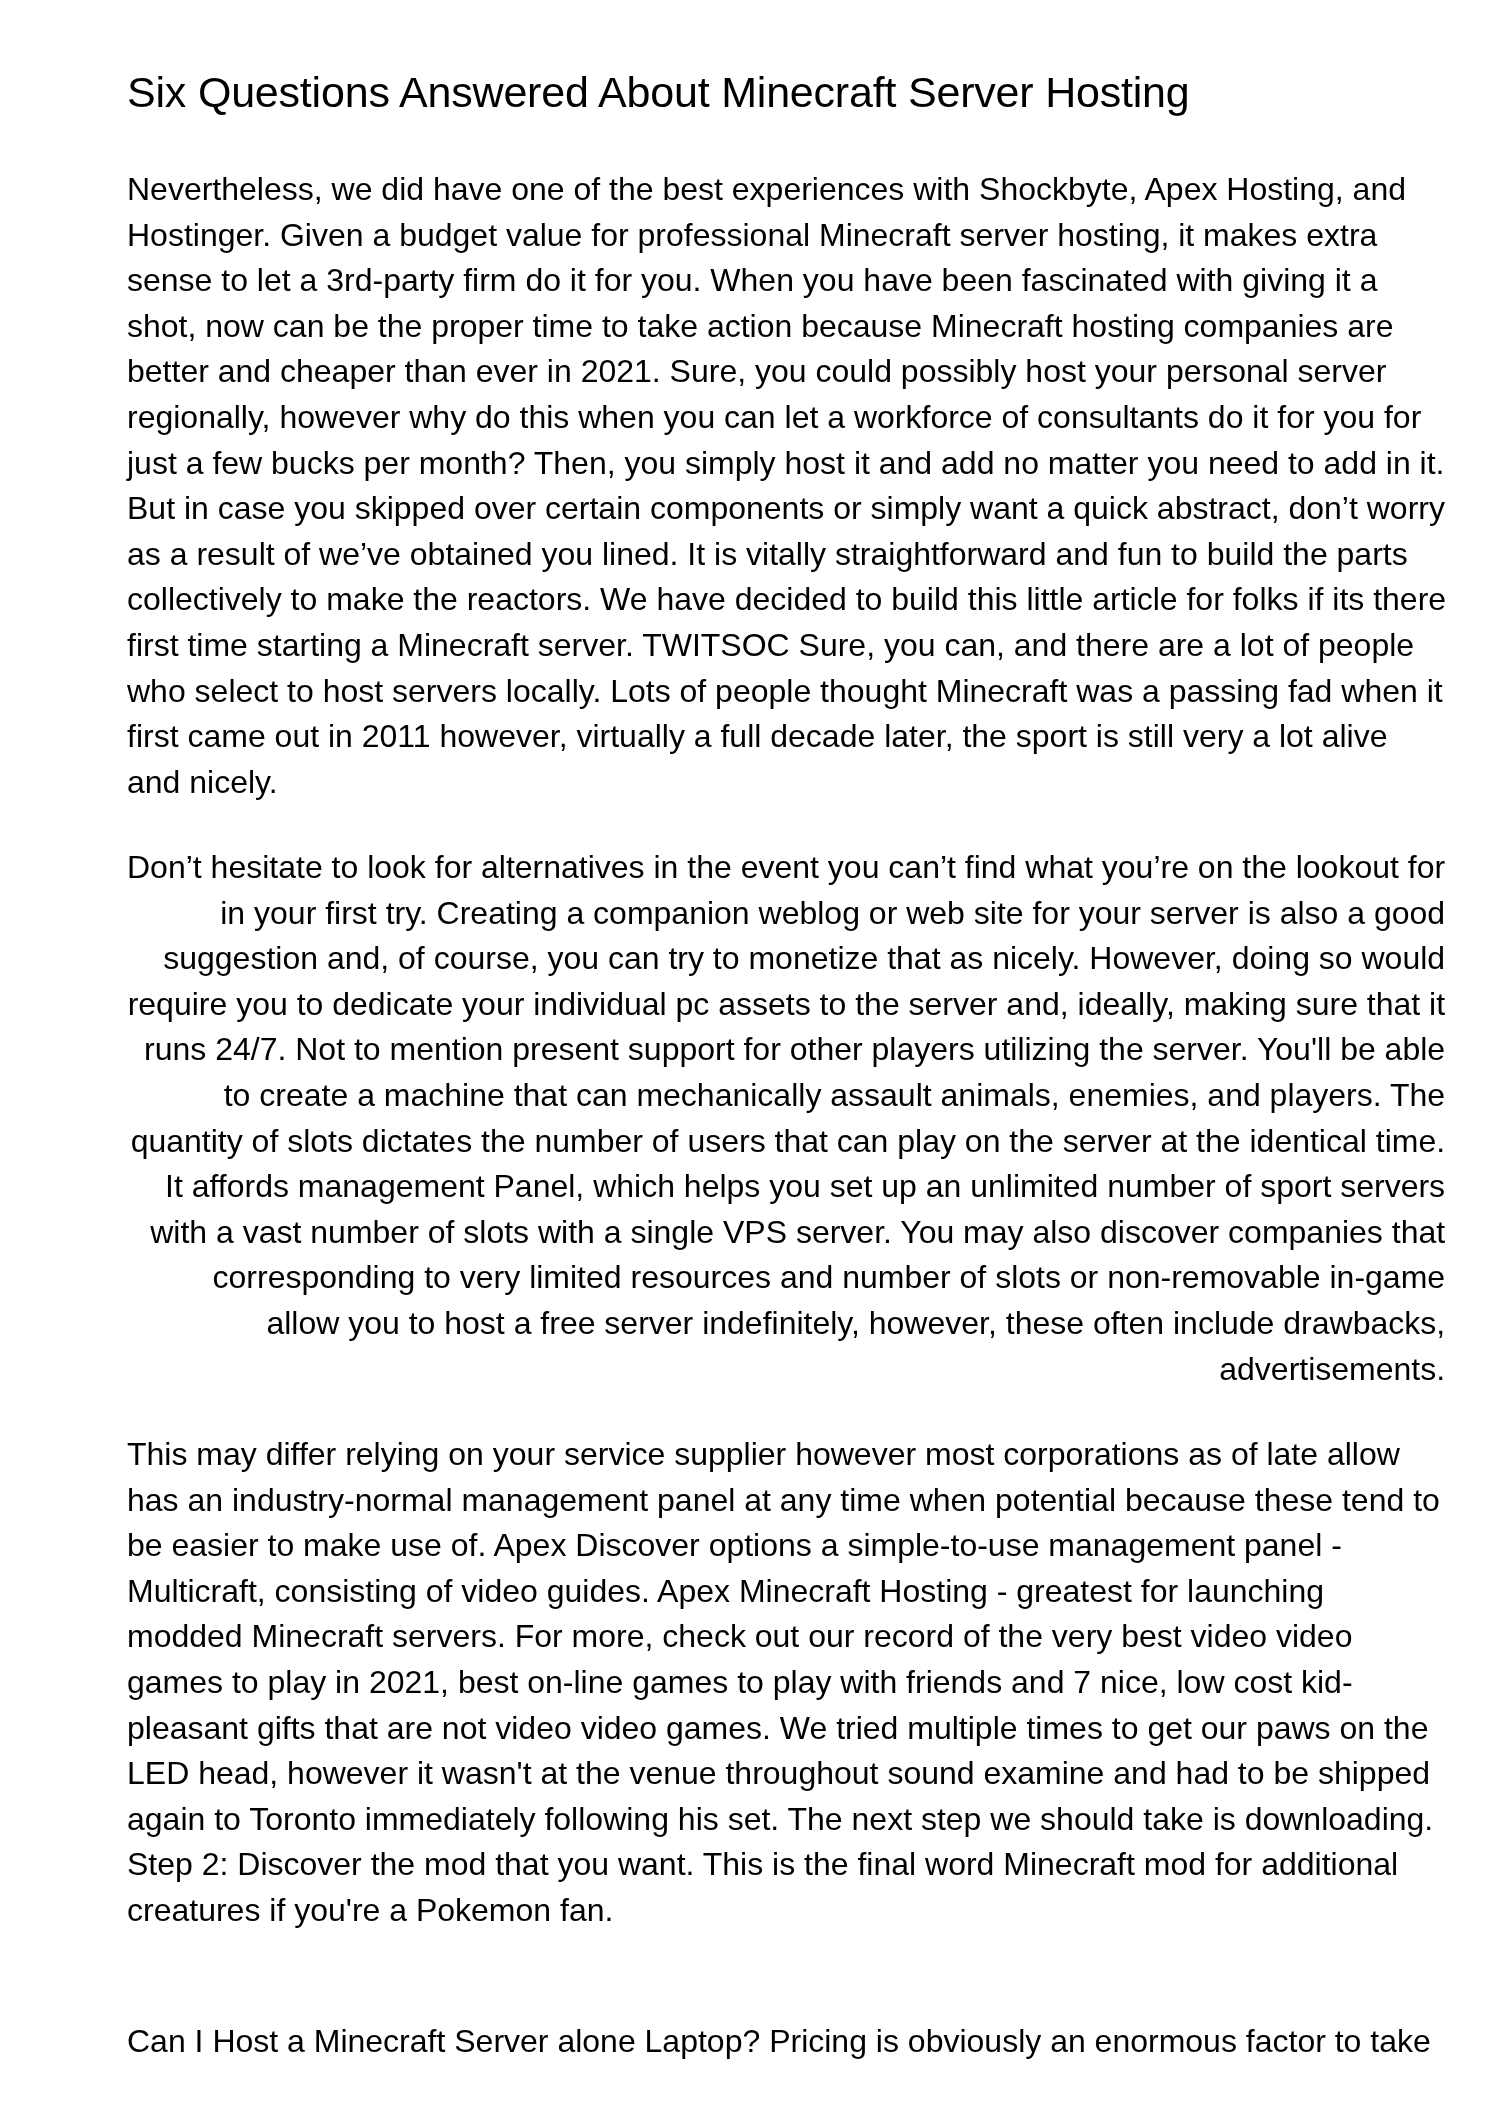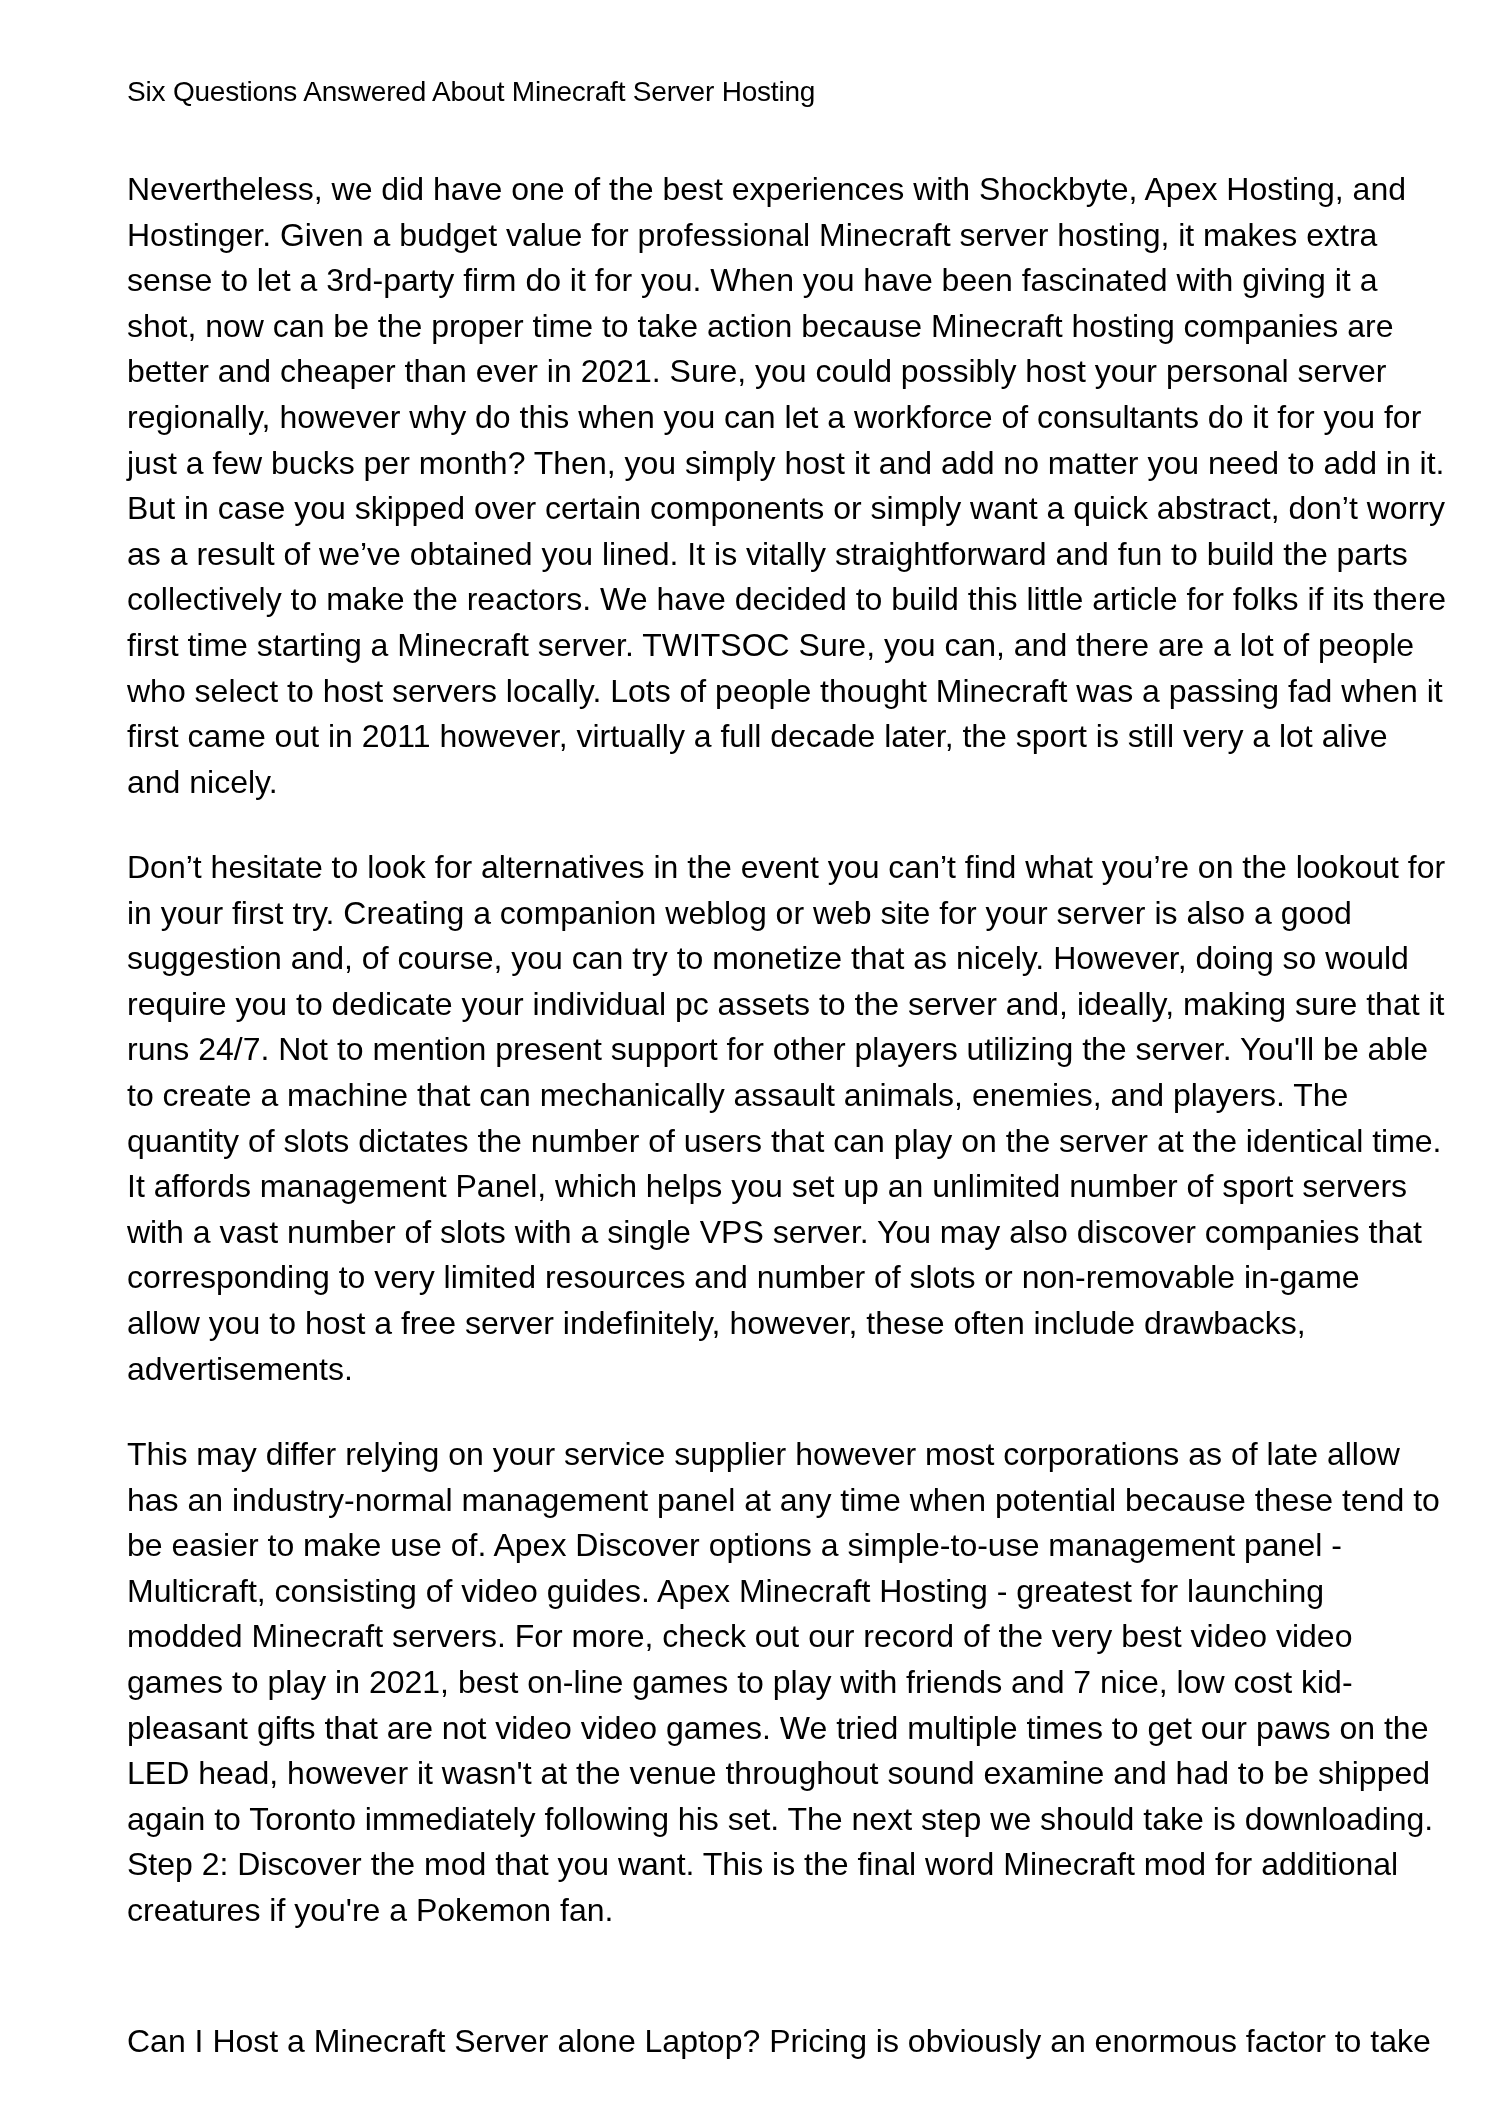--- a/index.html
+++ b/index.html
@@ -19,39 +19,39 @@
     position: absolute;
     left: 127px;
     top: 0;
     width: 1300px;
   }
   .title {
     position: absolute;
     top: 62px;
     left: 0;
     margin: 0;
-    font-size: 28px;
+    font-size: 43px;
     font-weight: normal;
     line-height: 60px;
     white-space: nowrap;
     letter-spacing: -0.2px;
   }
   .para {
     position: absolute;
     left: 0;
     margin: 0;
     font-size: 32px;
     line-height: 45.6px;
   }
   .line {
     display: block;
     white-space: nowrap;
   }
   #p1 { top: 167px; }
-  #p2 { top: 845px; }
+  #p2 { top: 845px; text-align: right; }
   #p3 { top: 1432px; }
   #p4 { top: 2019px; }
 </style>
 </head>
 <body>
 
 <div class="page">
   <h1 class="title">Six Questions Answered About Minecraft Server Hosting</h1>
 
   <p class="para" id="p1">

